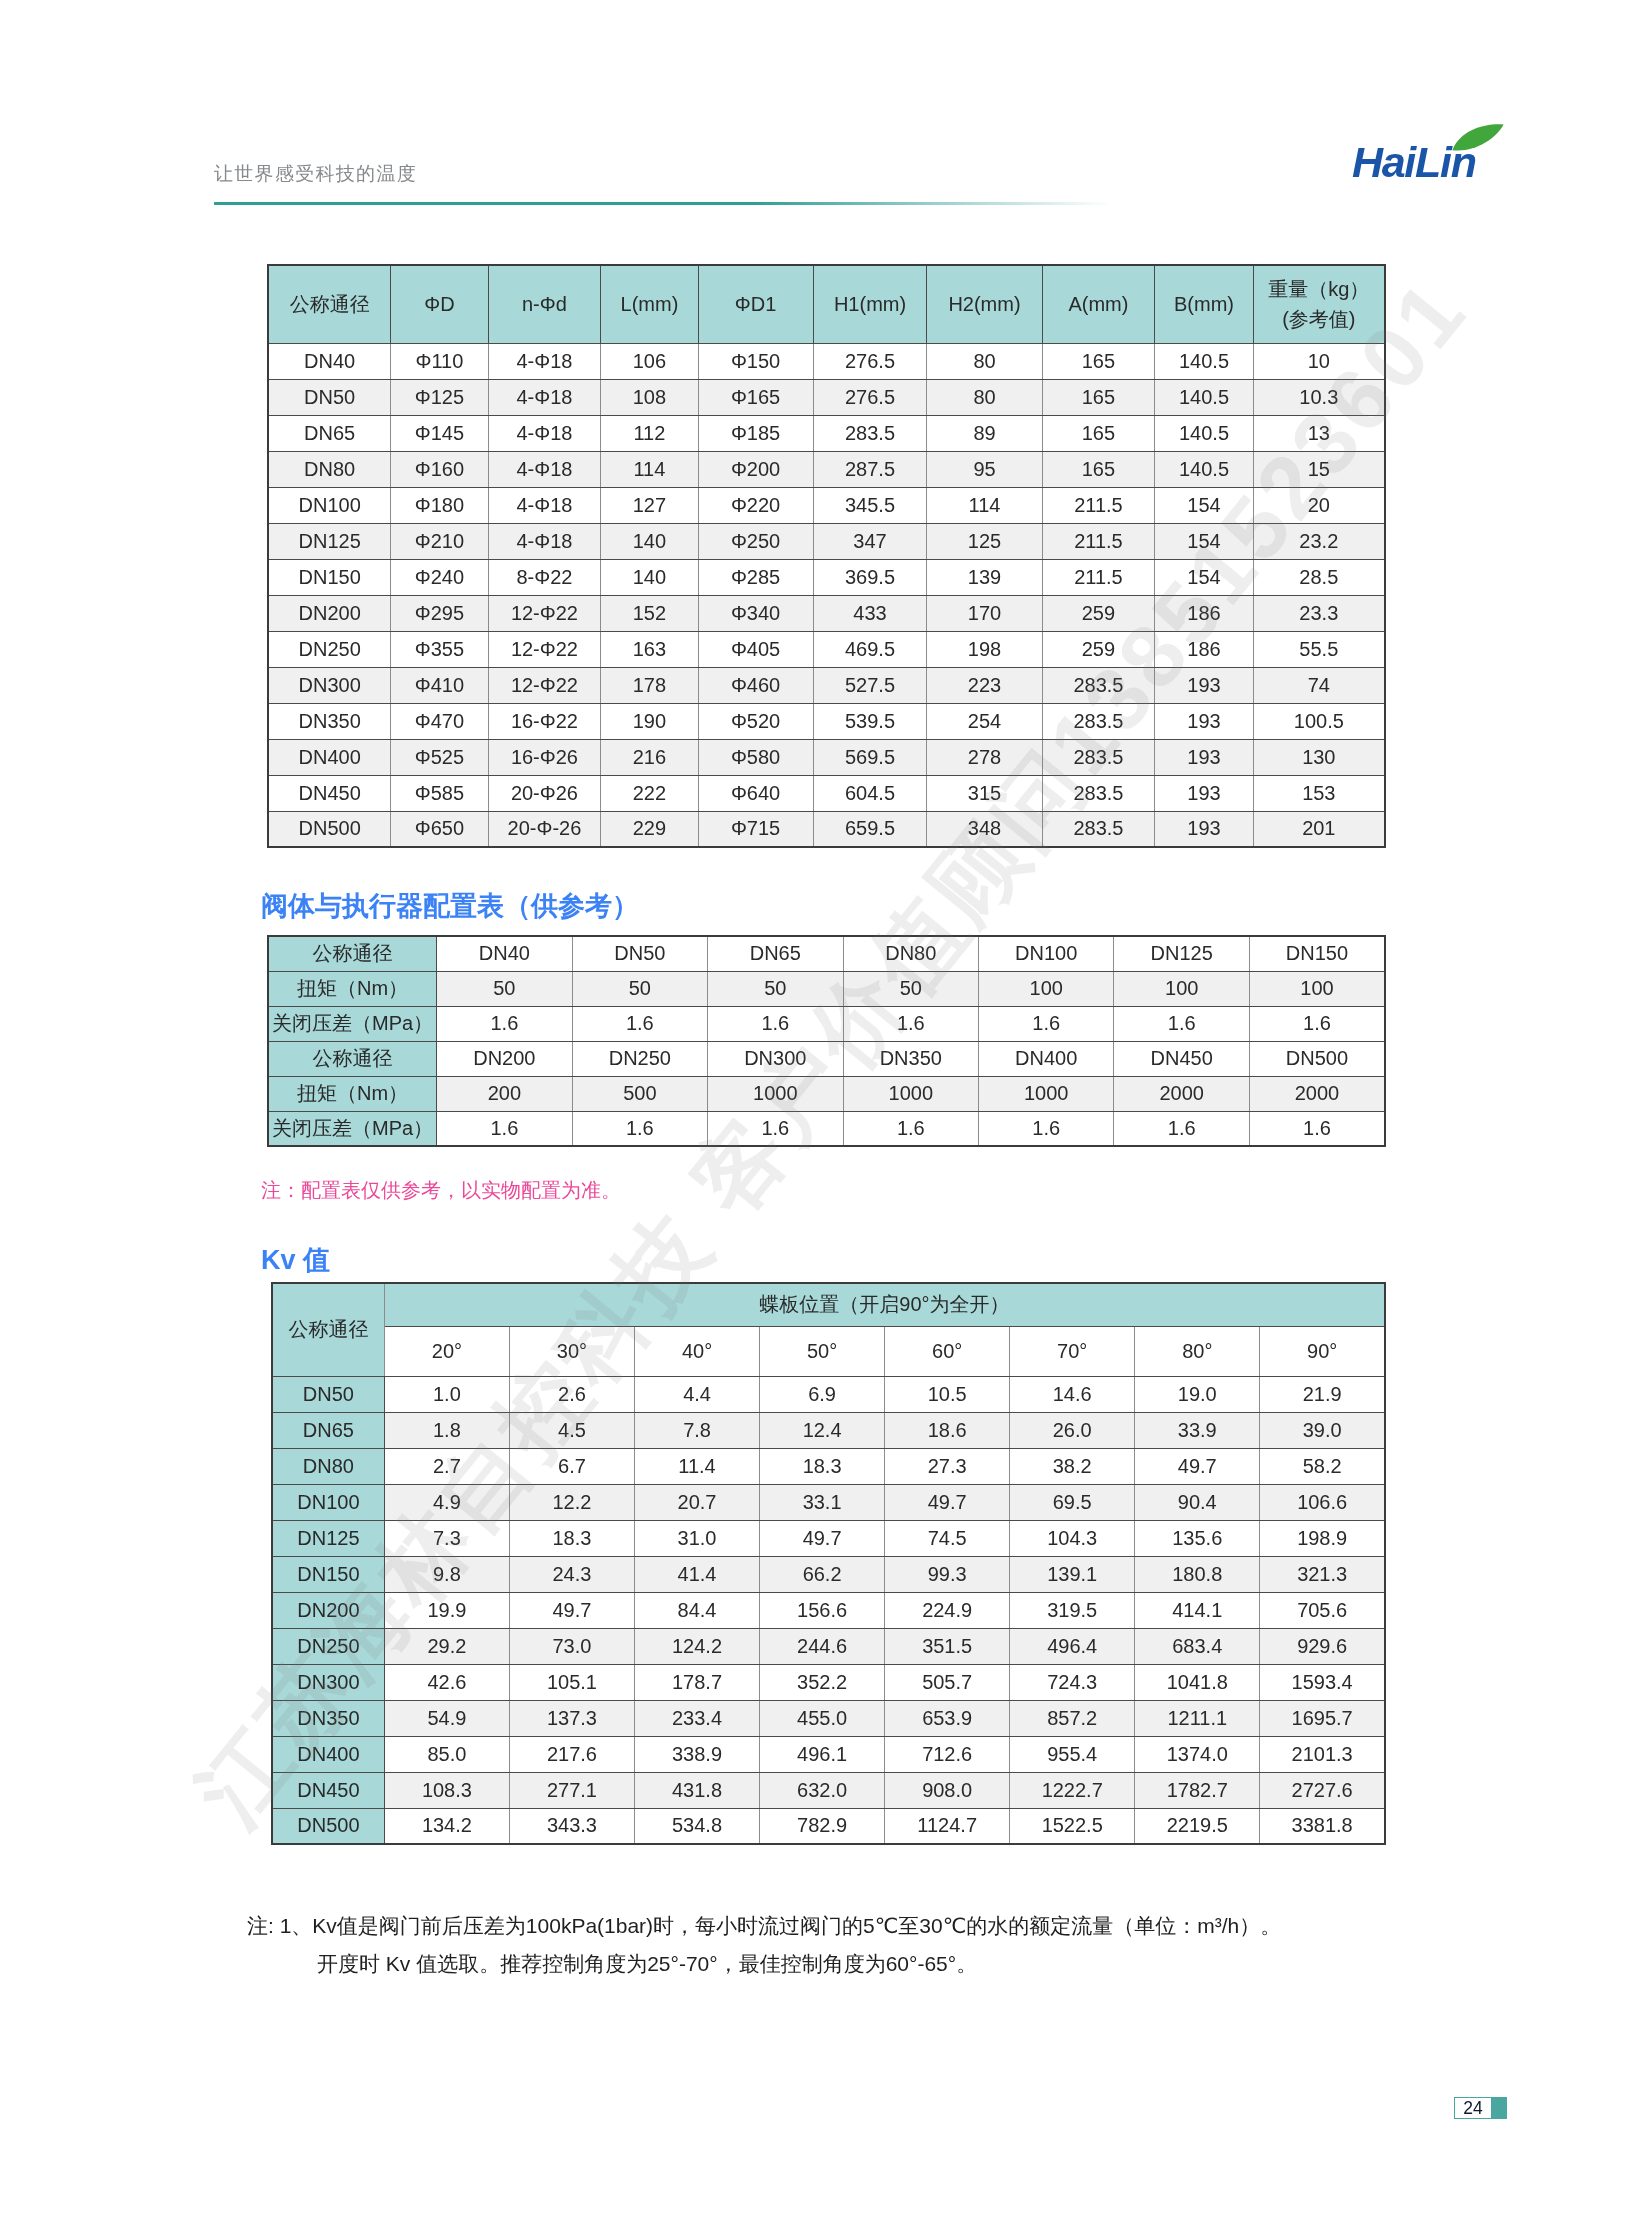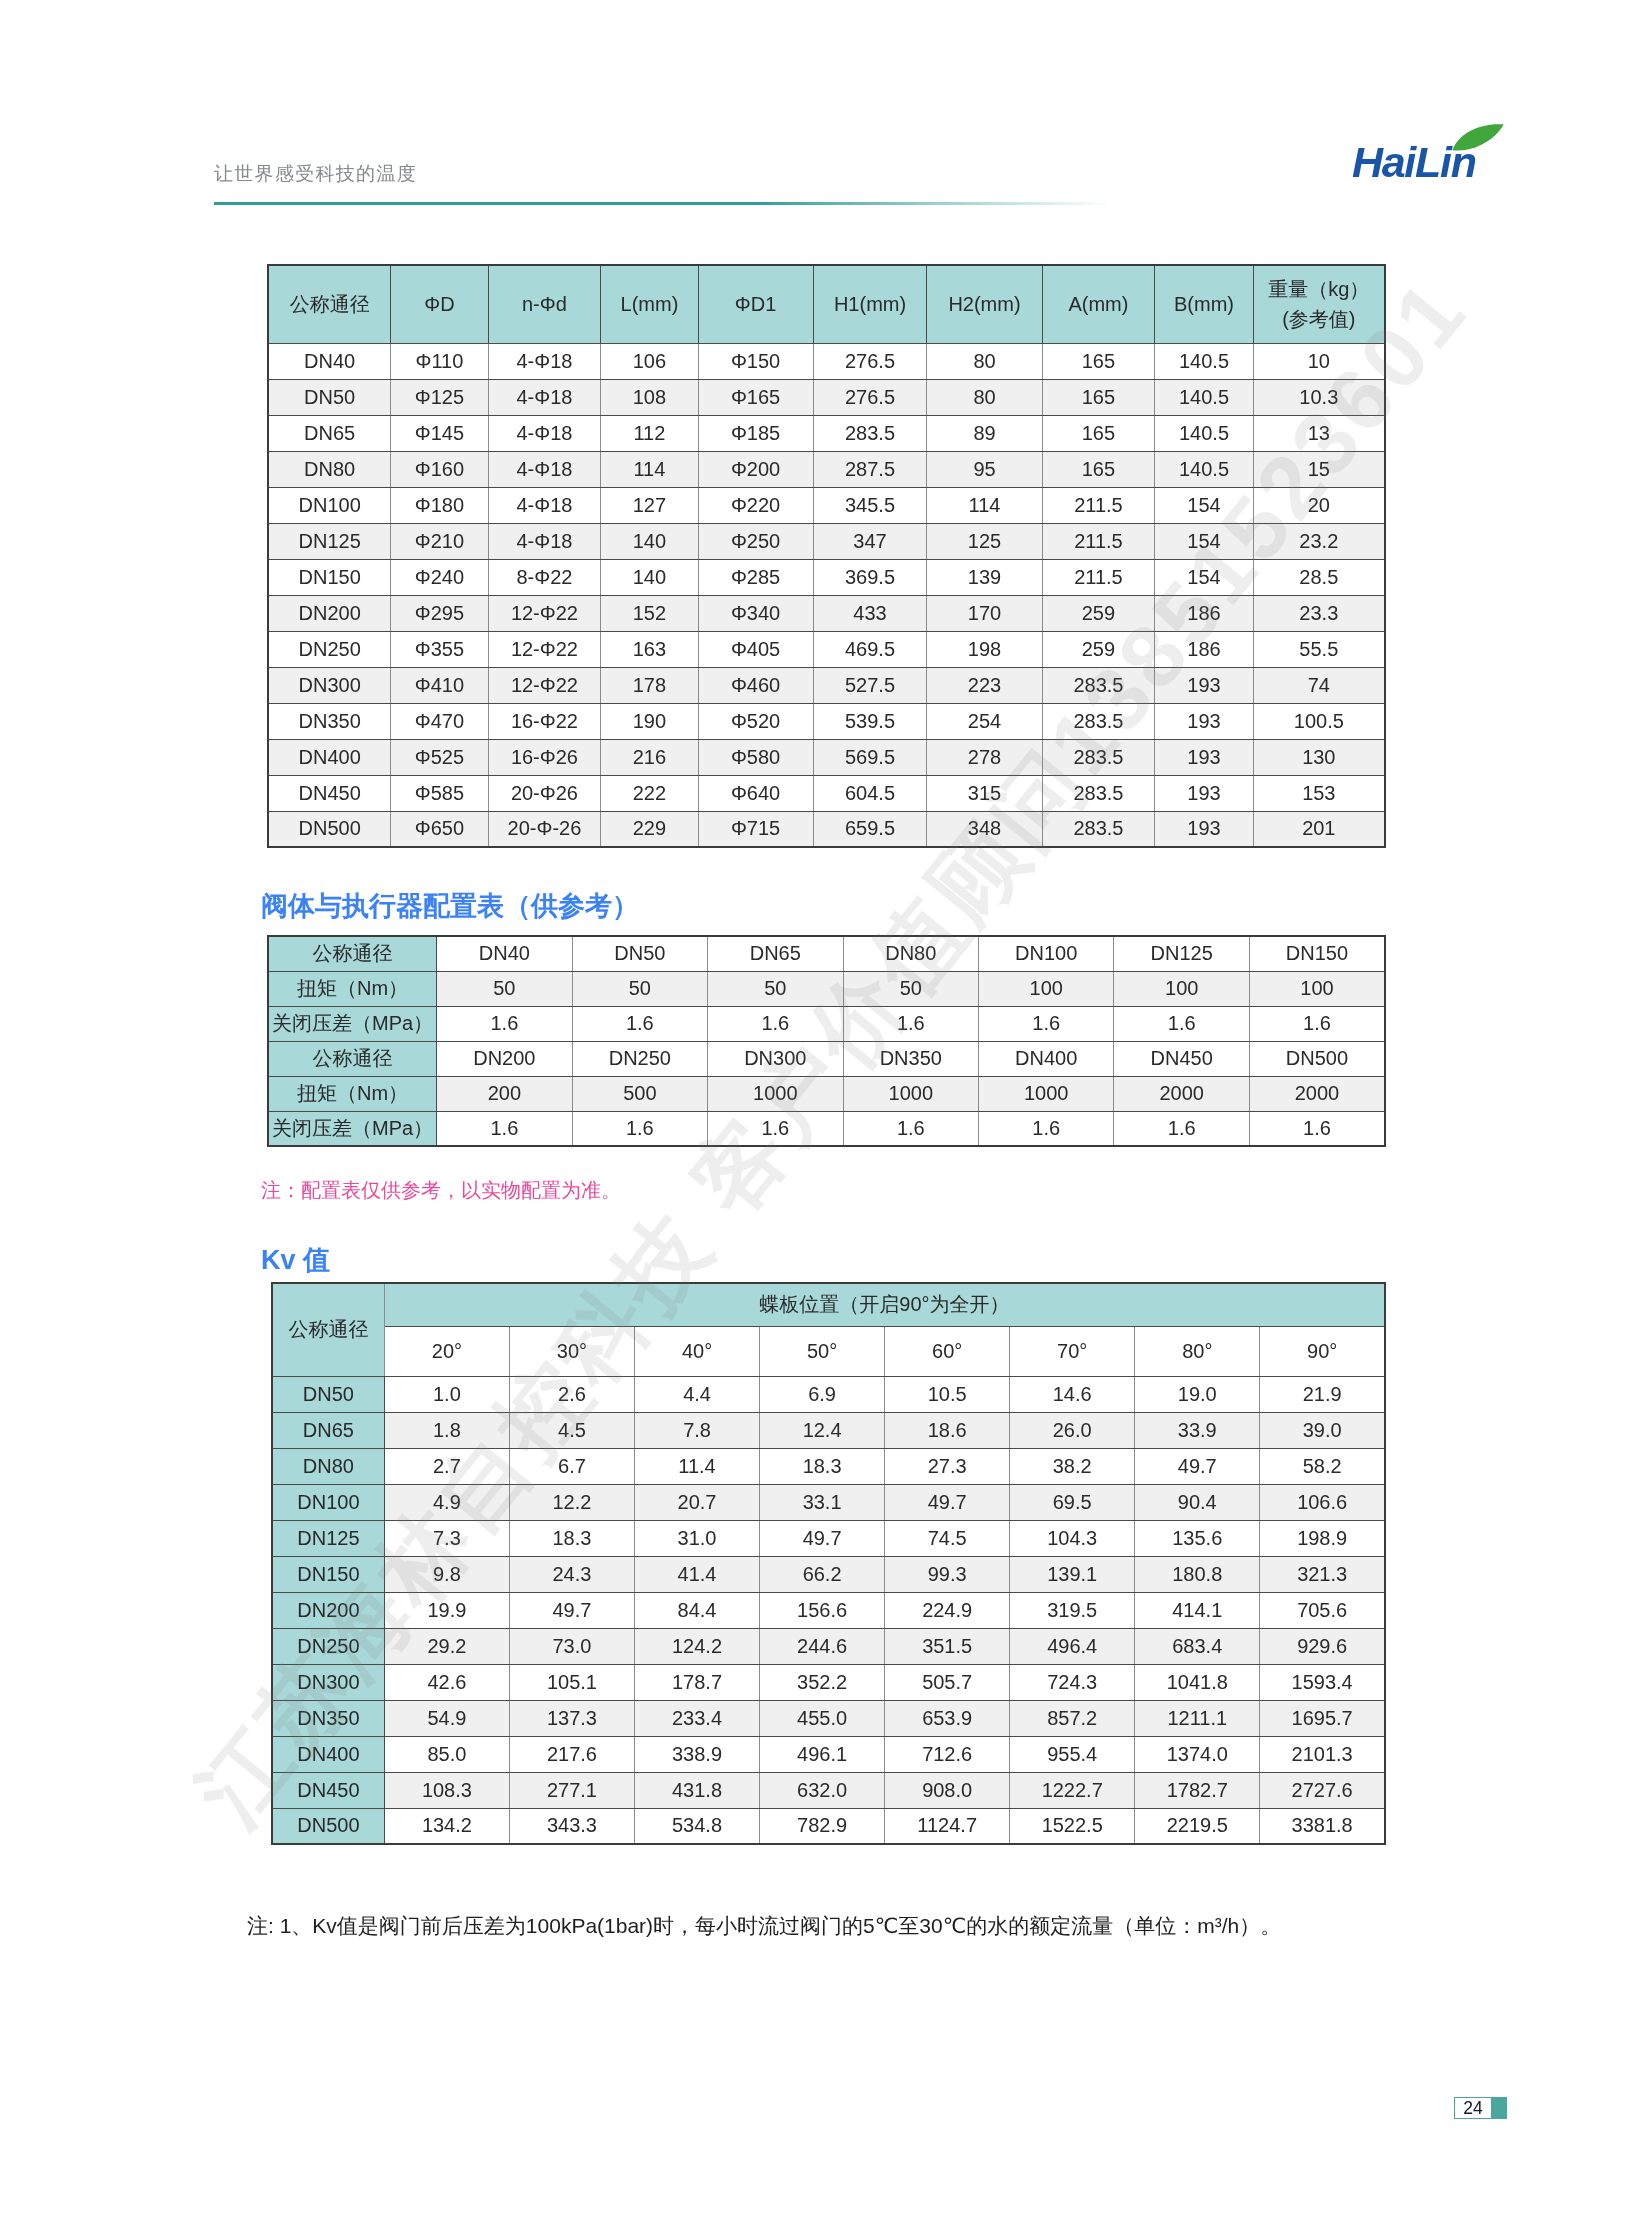--- a/index.html
+++ b/index.html
@@ -523,20 +523,21 @@
           <td>1124.7</td>
           <td>1522.5</td>
           <td>2219.5</td>
           <td>3381.8</td>
         </tr>
       </tbody>
     </table>
 
   <div class="notes">
     <div class="l1">注: 1、Kv值是阀门前后压差为100kPa(1bar)时，每小时流过阀门的5℃至30℃的水的额定流量（单位：m³/h）。</div>
+    <div class="l3">开度时 Kv 值选取。推荐控制角度为25°-70°，最佳控制角度为60°-65°。</div>
   </div>
 
   <div class="page-badge">
     <span class="badge-num">24</span>
     <span class="badge-block"></span>
   </div>
 
   <div class="watermark">江苏海林自控科技 客户价值顾问13851523601</div>
 </div>
 

